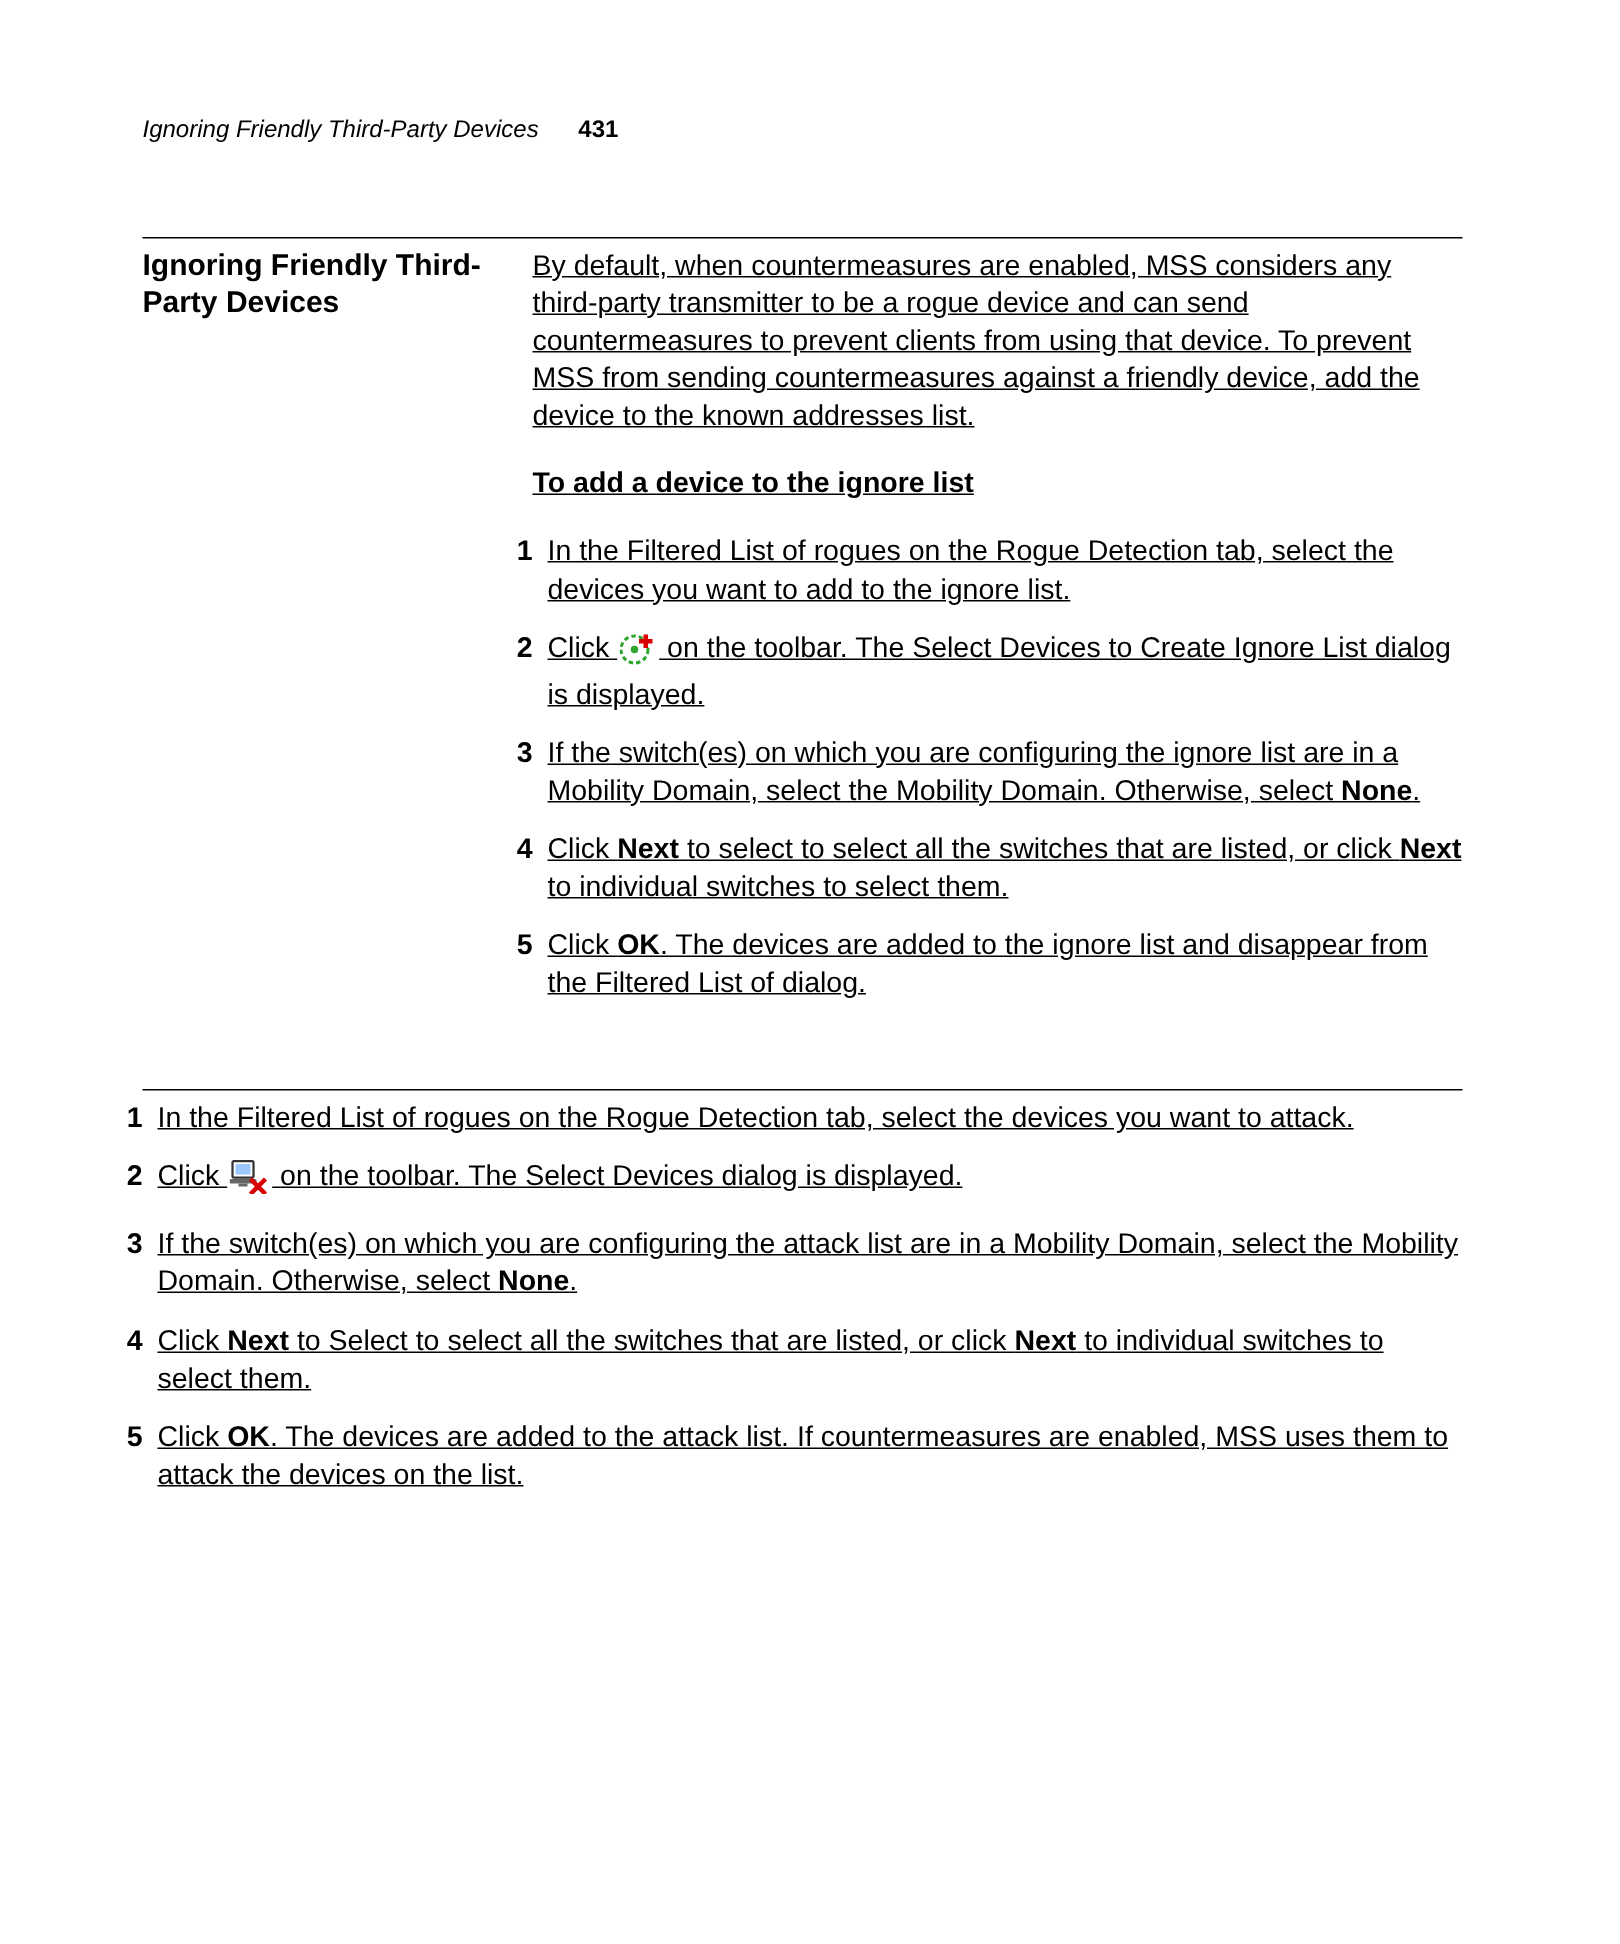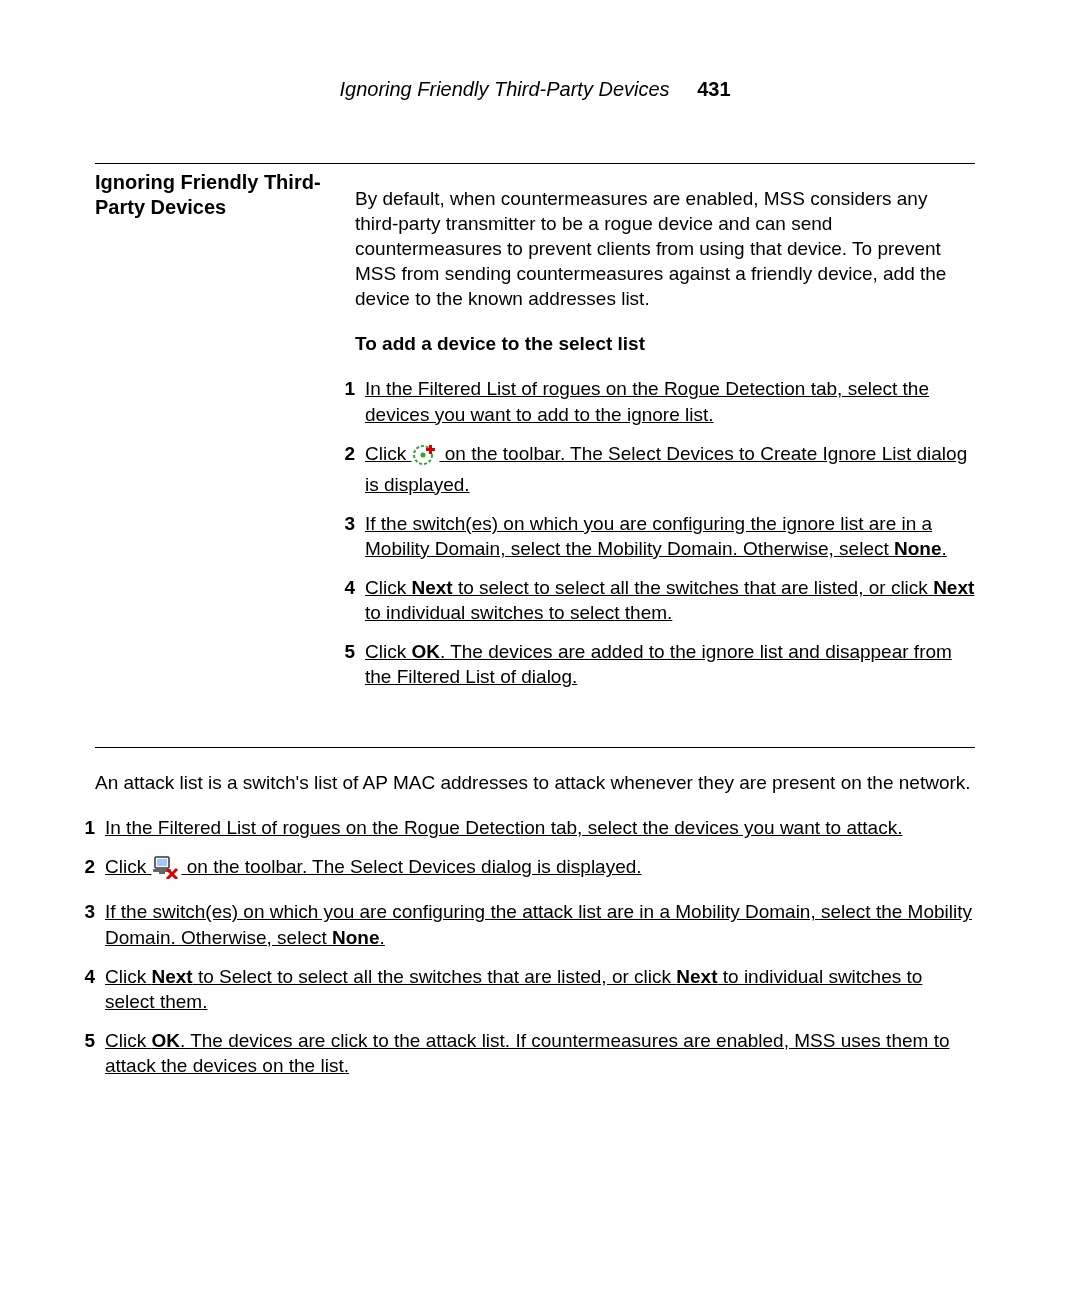--- a/index.html
+++ b/index.html
@@ -10,22 +10,22 @@
     background: #fff;
     width: 1080px;
     height: 1296px;
     box-sizing: border-box;
   }
   .page {
     padding: 78px 105px 0 95px;
     box-sizing: border-box;
   }
   .running-header {
-    text-align: center;
-    font-size: 20px;
+    text-align: left;
+    font-size: 16px;
     margin-bottom: 62px;
   }
   .running-header .title {
     font-style: italic;
   }
   .running-header .page-num {
     font-weight: bold;
     margin-left: 22px;
   }
   .rule {
@@ -42,21 +42,22 @@
     font-size: 20px;
     font-weight: bold;
     line-height: 1.25;
   }
   .content {
     flex: 1;
     font-size: 19px;
     line-height: 1.32;
   }
   .content p {
-    margin: 16px 0 20px 0;
+    margin: 0 0 20px 0;
+    text-decoration: underline;
   }
   .subheading {
     font-weight: bold;
     margin: 0 0 14px 0;
   }
   ol.steps {
     list-style: none;
     padding: 0;
     margin: 0 0 18px 0;
   }
@@ -95,21 +96,21 @@
   <div class="running-header">
     <span class="title">Ignoring Friendly Third-Party Devices</span>
     <span class="page-num">431</span>
   </div>
 
   <hr class="rule">
   <div class="block">
     <div class="side">Ignoring Friendly Third-Party Devices</div>
     <div class="content">
       <p>By default, when countermeasures are enabled, MSS considers any third-party transmitter to be a rogue device and can send countermeasures to prevent clients from using that device. To prevent MSS from sending countermeasures against a friendly device, add the device to the known addresses list.</p>
-      <p class="subheading">To add a device to the select list</p>
+      <p class="subheading">To add a device to the ignore list</p>
       <ol class="steps">
         <li>
           <span class="num">1</span>
           <span class="txt">In the Filtered List of rogues on the Rogue Detection tab, select the devices you want to add to the ignore list.</span>
         </li>
         <li>
           <span class="num">2</span>
           <span class="txt">
             <span>Click </span>
             <span class="icon">
@@ -143,21 +144,20 @@
         </li>
       </ol>
     </div>
   </div>
 
   <div class="section-gap"></div>
 
   <hr class="rule">
   <div class="block">
     <div class="content">
-      <p>An attack list is a switch's list of AP MAC addresses to attack whenever they are present on the network.</p>
       <ol class="steps">
         <li>
           <span class="num">1</span>
           <span class="txt">In the Filtered List of rogues on the Rogue Detection tab, select the devices you want to attack.</span>
         </li>
         <li>
           <span class="num">2</span>
           <span class="txt">
             <span>Click </span>
             <span class="icon">
@@ -181,20 +181,20 @@
         </li>
         <li>
           <span class="num">4</span>
           <span class="txt">
             <span>Click </span><span class="b">Next</span><span> to Select to select all the switches that are listed, or click </span><span class="b">Next</span><span> to individual switches to select them.</span>
           </span>
         </li>
         <li>
           <span class="num">5</span>
           <span class="txt">
-            <span>Click </span><span class="b">OK</span><span>. The devices are click to the attack list. If countermeasures are enabled, MSS uses them to attack the devices on the list.</span>
+            <span>Click </span><span class="b">OK</span><span>. The devices are added to the attack list. If countermeasures are enabled, MSS uses them to attack the devices on the list.</span>
           </span>
         </li>
       </ol>
     </div>
   </div>
 
 </div>
 
 </body></html>

